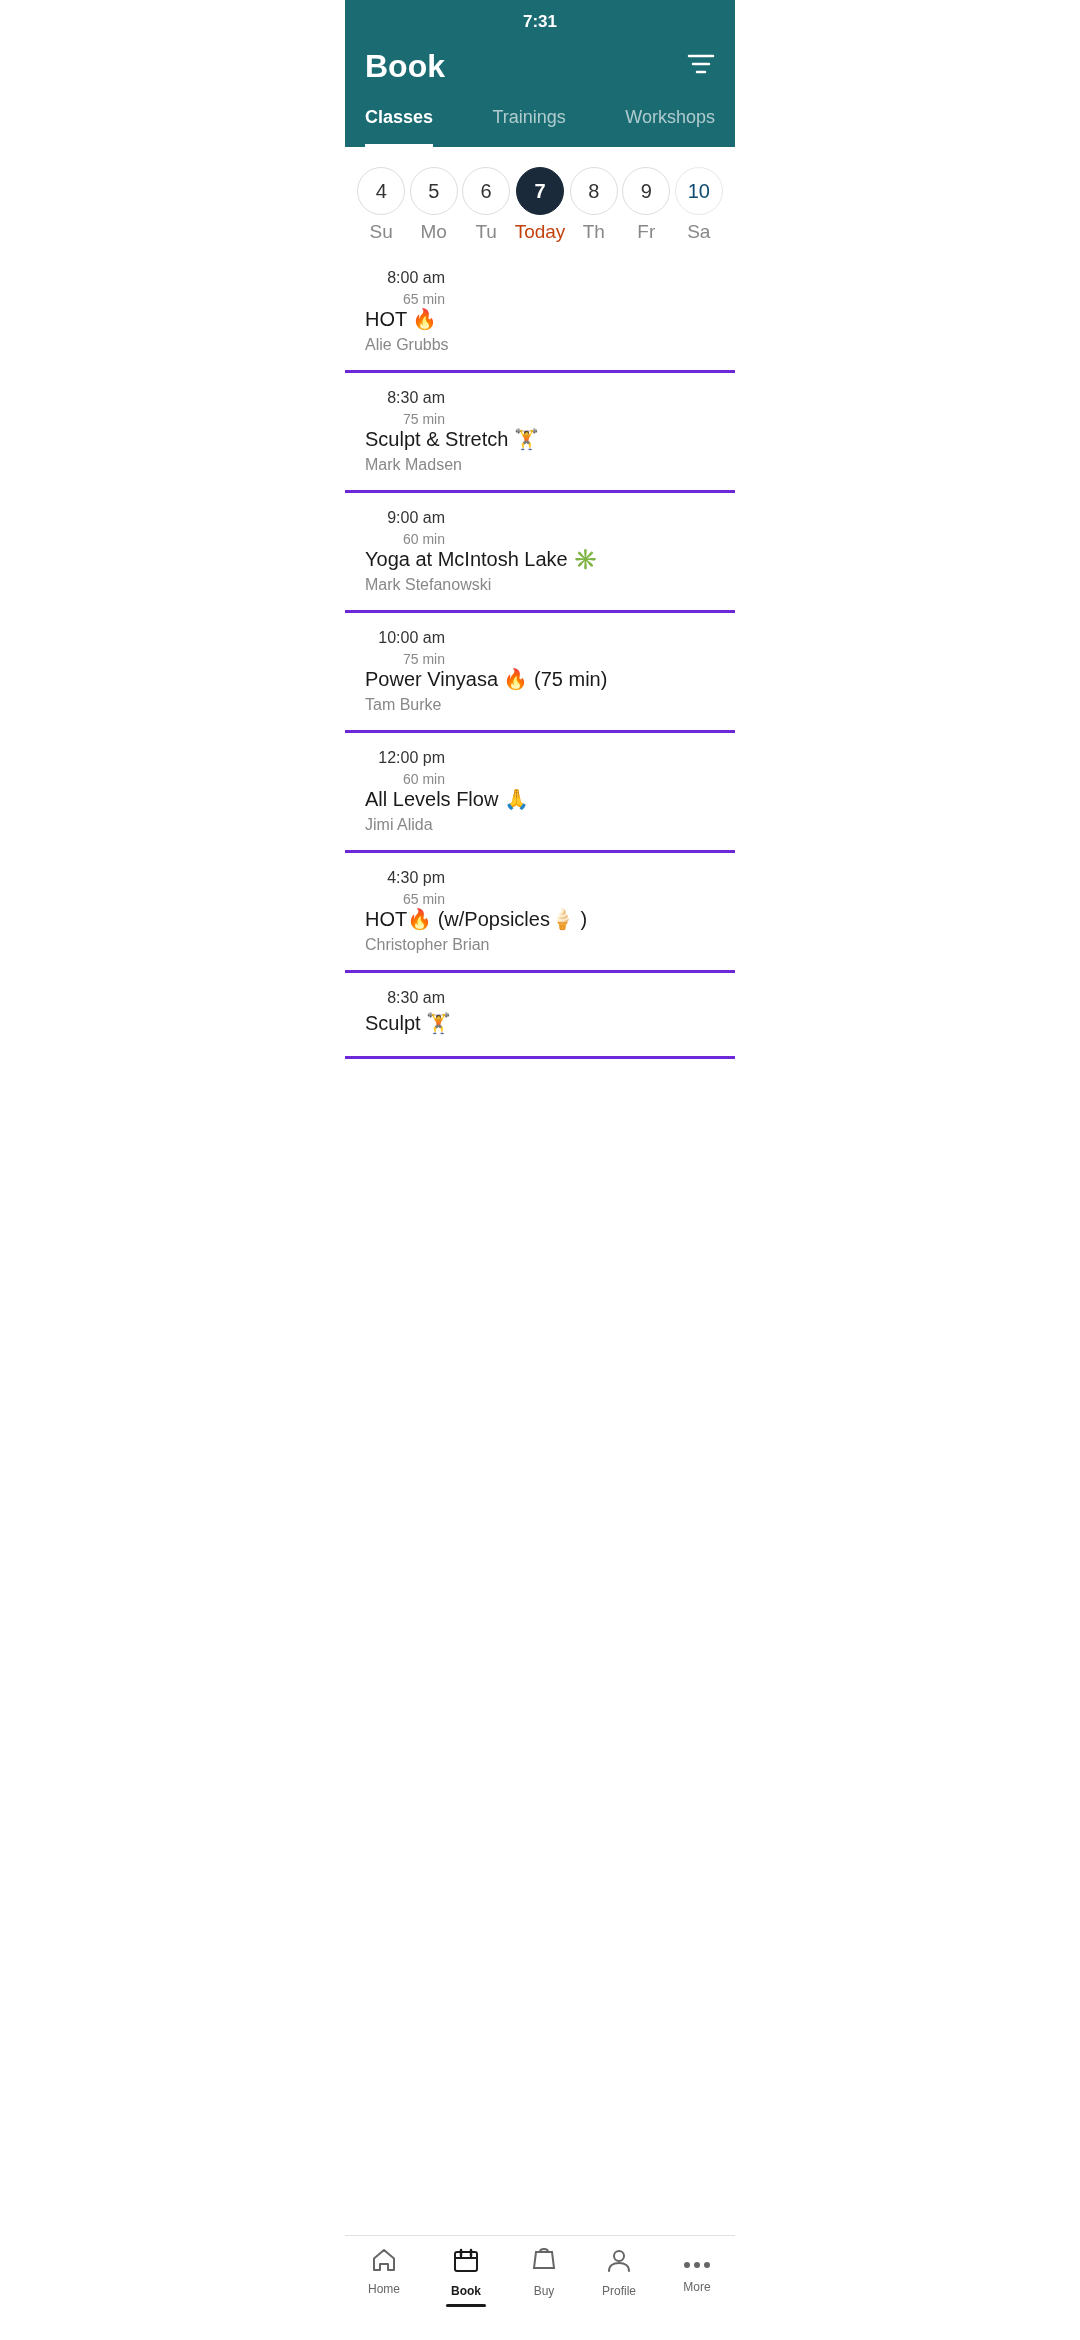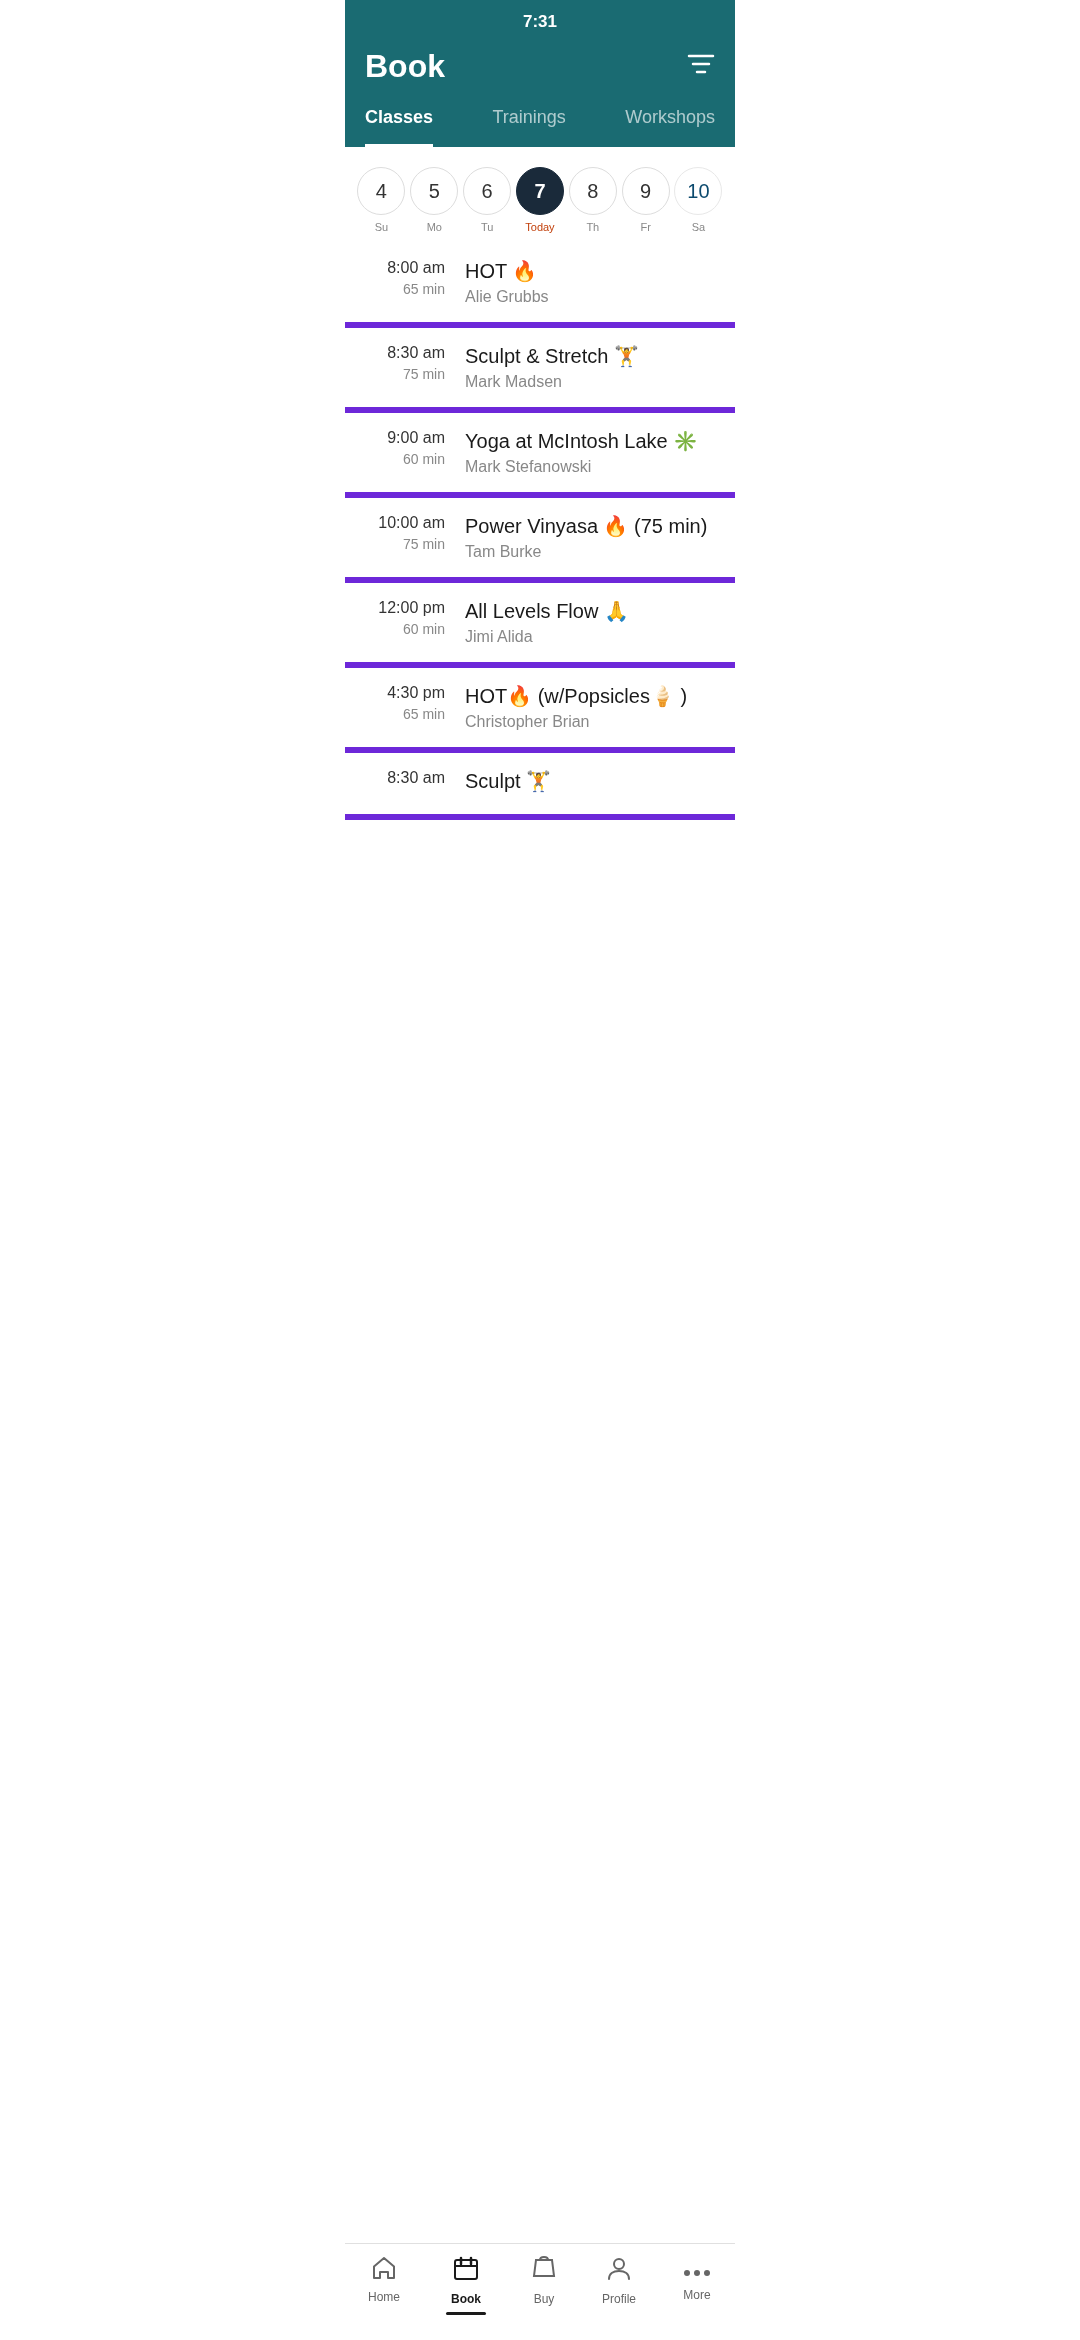--- a/index.html
+++ b/index.html
@@ -104,21 +104,21 @@
       border-color: #1a2a3a;
       font-weight: 700;
     }
 
     .day-number.dimmed {
       color: #0c4a6e;
       border-color: #e8e8e8;
     }
 
     .day-label {
-      font-size: 11px;
+      font-size: 19px;
       color: #888;
       font-weight: 400;
     }
 
     .day-label.today-label {
       color: #c2410c;
       font-weight: 400;
     }
 
     .date-heading {
@@ -128,23 +128,24 @@
       color: #1a1a1a;
     }
 
     .class-list {
       padding: 0;
     }
 
     .class-item {
       display: flex;
       padding: 16px 20px;
-      border-bottom: 6px solid #6d28d9;
+      border-bottom: 3px solid #6d28d9;
       align-items: flex-start;
       cursor: pointer;
+      flex-direction: column;
     }
 
     .class-time {
       min-width: 100px;
       text-align: right;
       padding-right: 20px;
     }
 
     .class-time-main {
       font-size: 16px;
@@ -169,21 +170,21 @@
       margin-bottom: 5px;
     }
 
     .class-instructor {
       font-size: 16px;
       color: #888;
     }
 
     .bottom-nav {
       position: fixed;
-      bottom: 1px;
+      bottom: 9px;
       left: 50%;
       transform: translateX(-50%);
       width: 390px;
       background: white;
       border-top: 1px solid #e0e0e0;
       display: flex;
       justify-content: space-around;
       padding: 8px 0 20px;
     }
 

